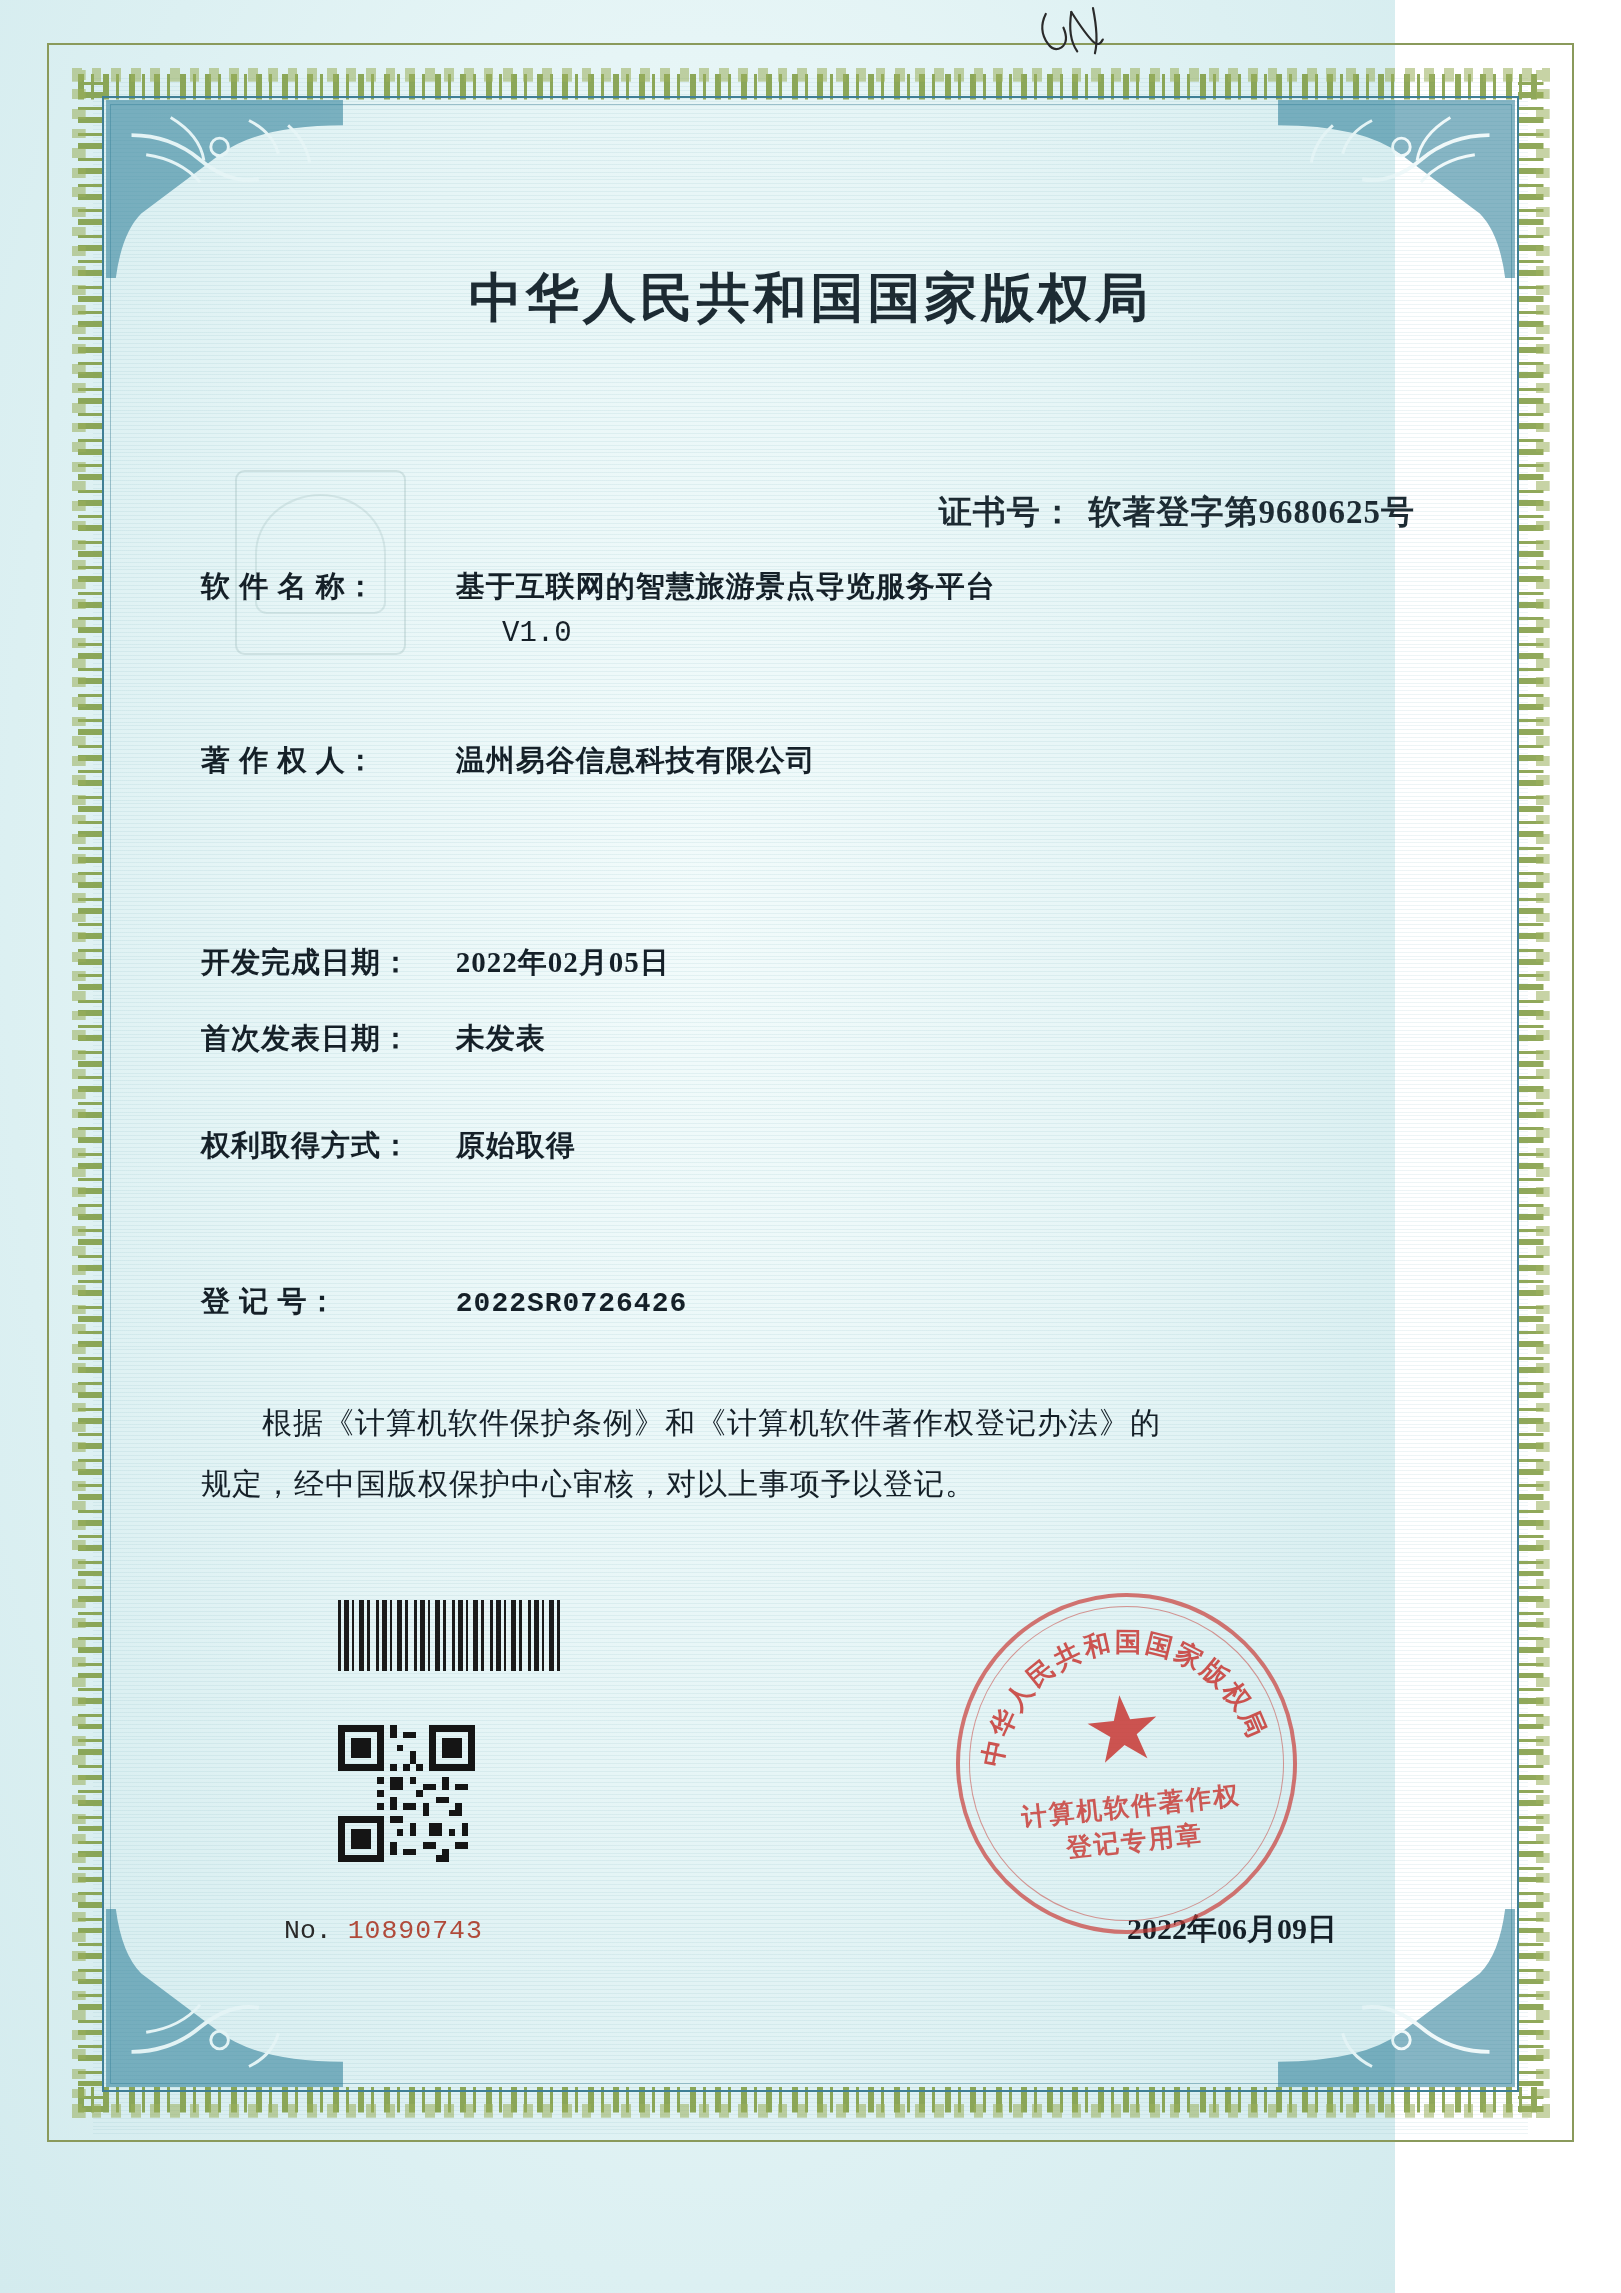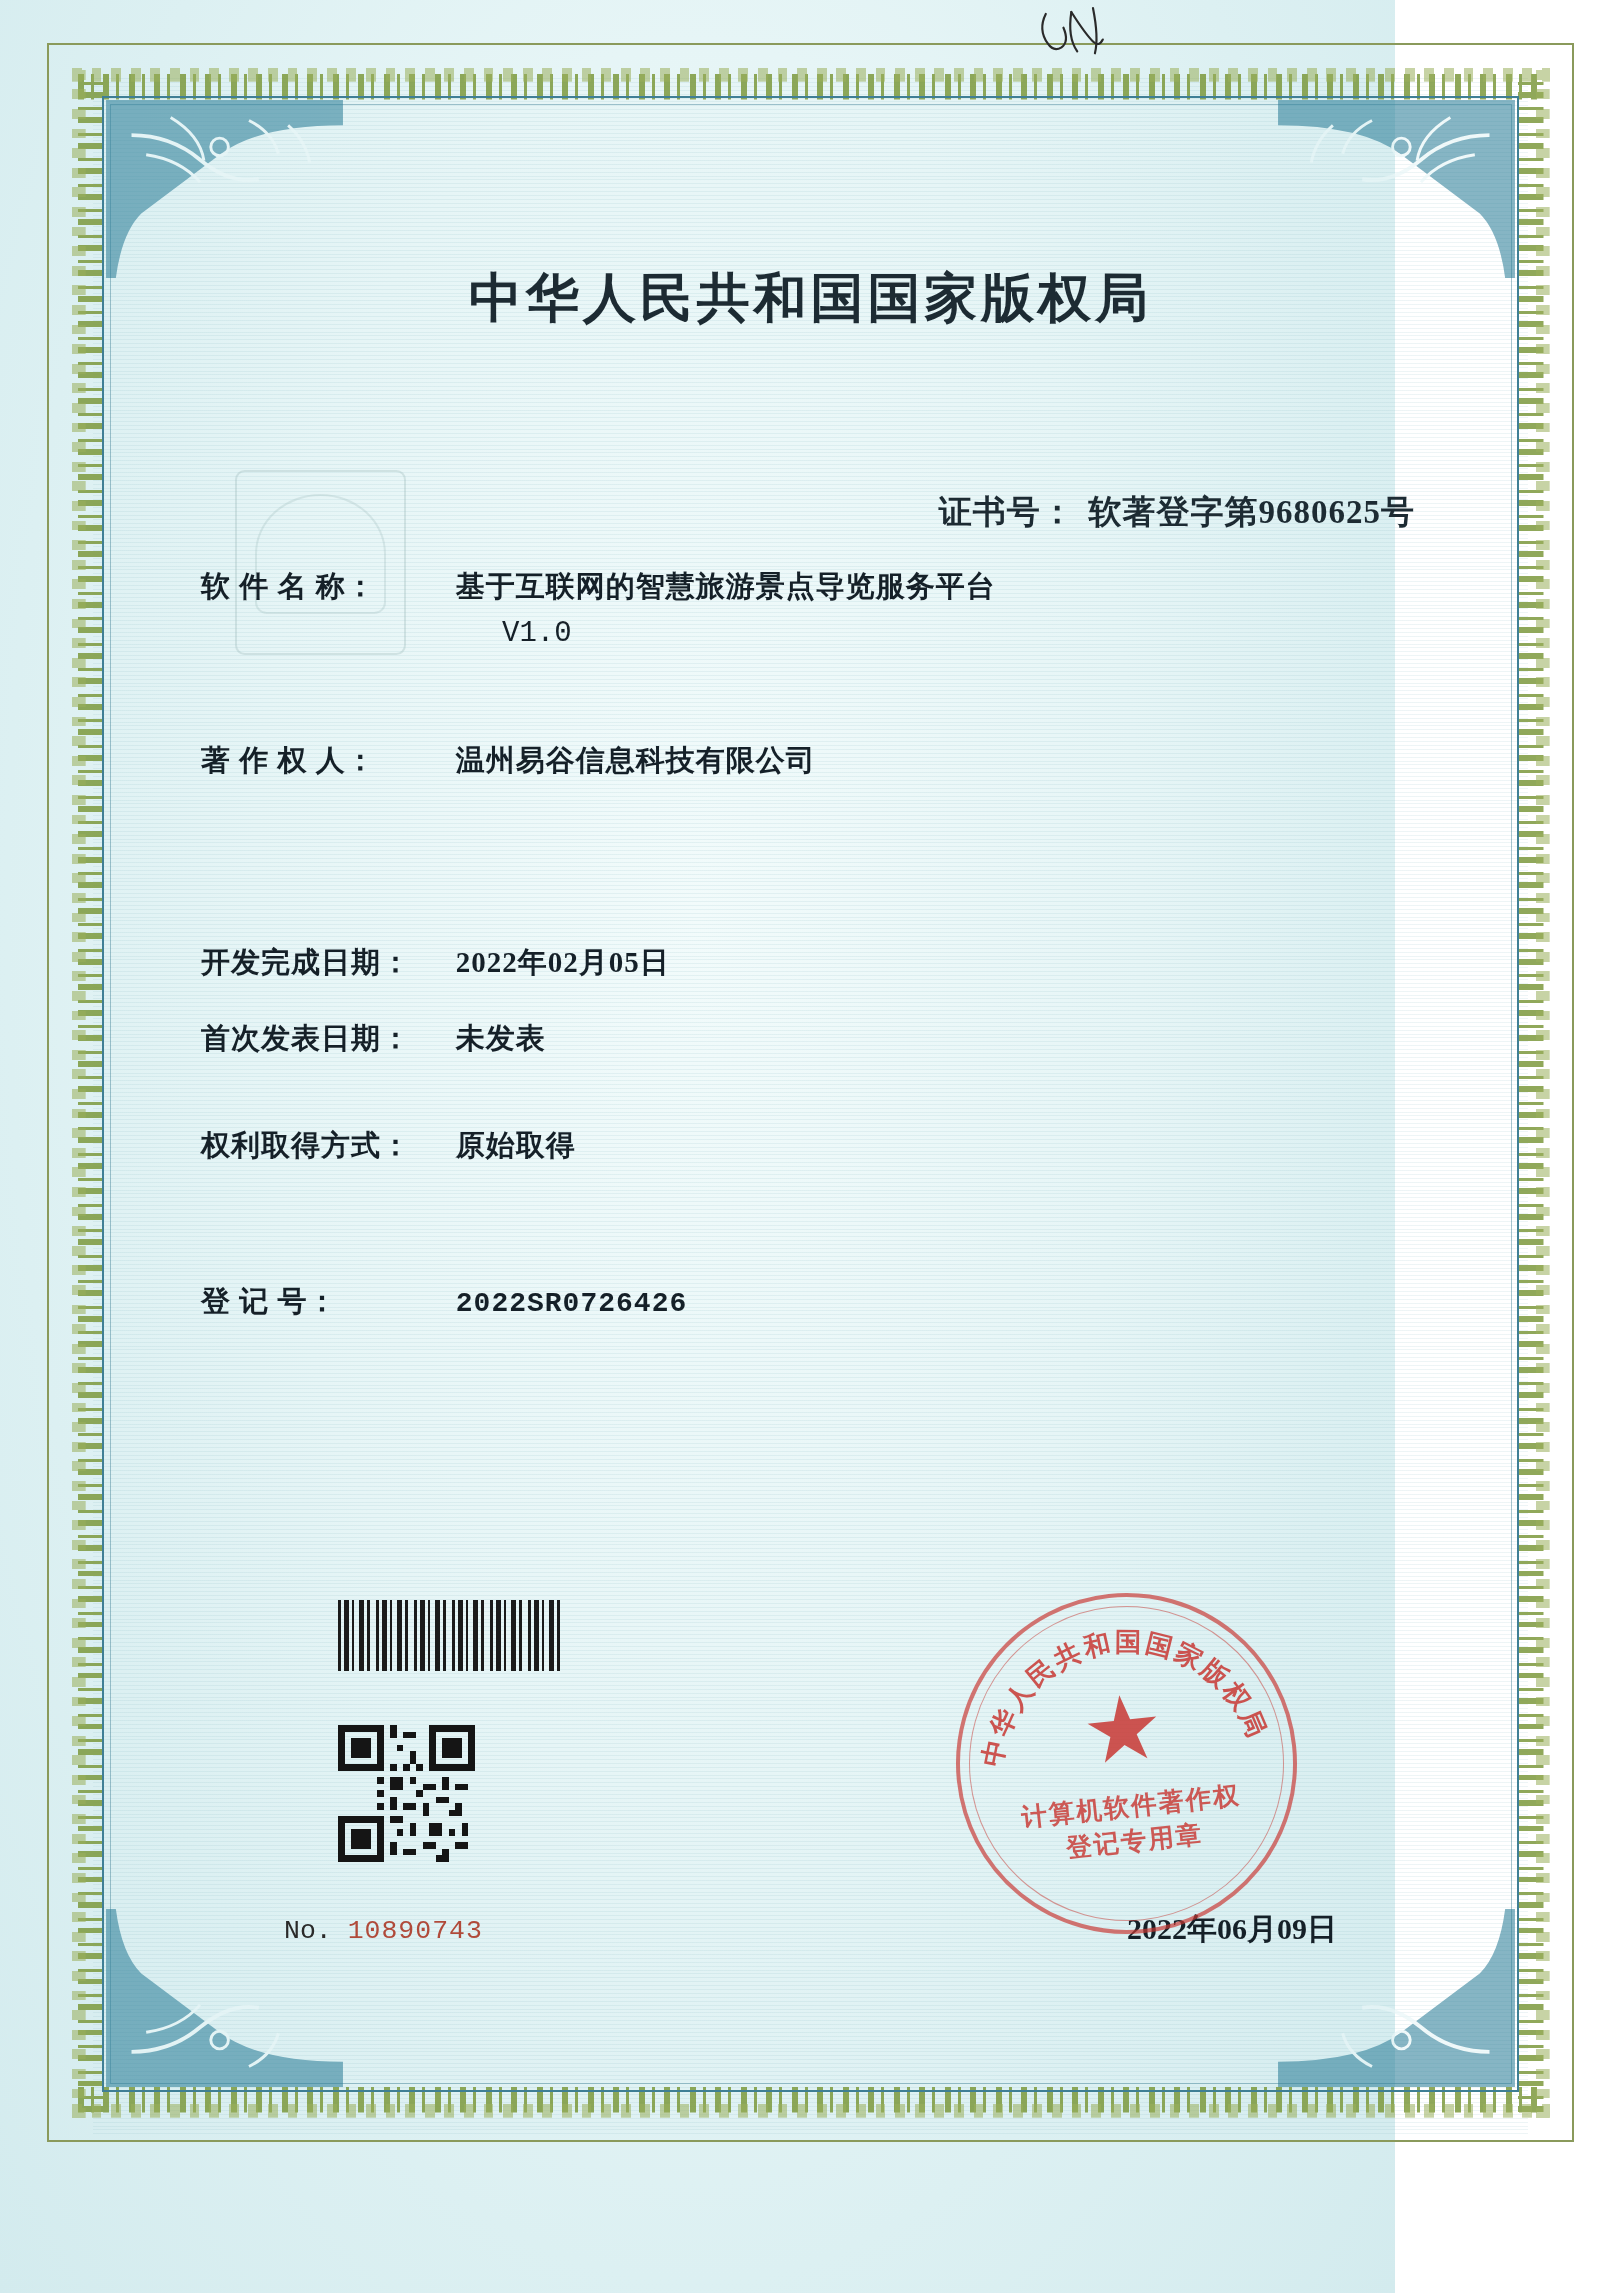--- a/index.html
+++ b/index.html
@@ -411,20 +411,24 @@
 
     <div class="field" style="left:201px; top:1106px;margin-top:20px;">
       <span class="lbl">权利取得方式：</span><span class="val">原始取得</span>
     </div>
 
 
     <div class="field" style="left:201px; top:1282px;">
       <span class="lbl">登 记 号：</span><span class="val val-mono">2022SR0726426</span>
     </div>
 
+    <div class="statement">
+      <span>根据《计算机软件保护条例》和《计算机软件著作权登记办法》的</span><br>
+      <span style="display:inline-block;text-indent:0">规定，经中国版权保护中心审核，对以上事项予以登记。</span>
+    </div>
 
     <div class="barcode"></div>
 
     <div class="qr">
       <svg viewBox="0 0 21 21" width="137" height="137" shape-rendering="crispEdges" aria-hidden="true">
         <rect width="21" height="21" fill="#ffffff" opacity="0"></rect>
         <g fill="#151515">
 
           <rect x="0" y="0" width="7" height="1"></rect>
             <rect x="0" y="6" width="7" height="1"></rect>

